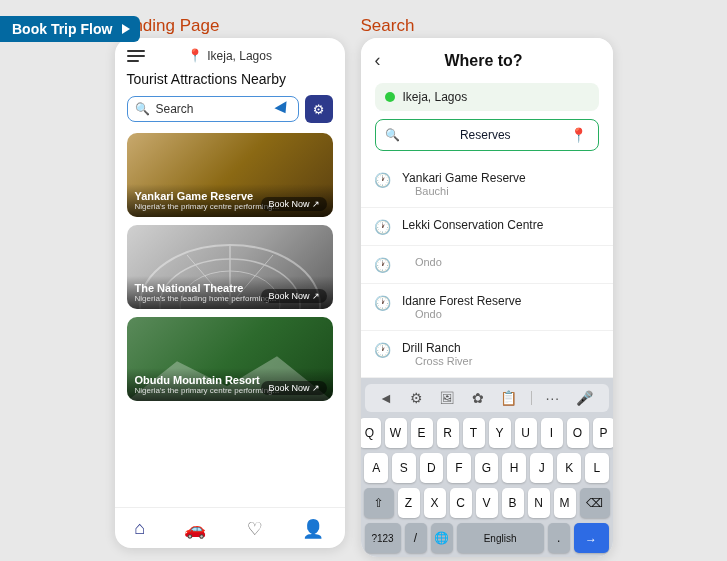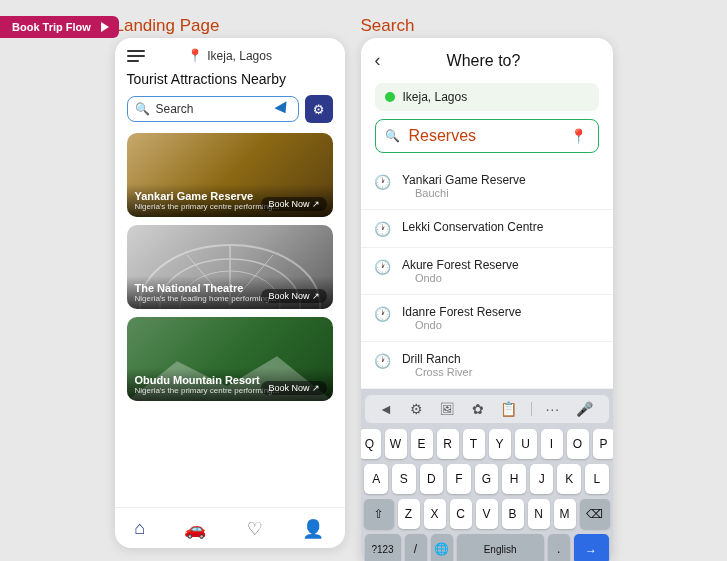--- a/index.html
+++ b/index.html
@@ -166,21 +166,21 @@
       position: relative;
     }
     .back-btn {
       font-size: 18px;
       color: #333;
       cursor: pointer;
       margin-right: 8px;
     }
     .sp-title {
       font-size: 16px;
-      font-weight: 400;
+      font-weight: 700;
       color: #111;
       flex: 1;
       text-align: center;
       margin-right: 20px;
     }
 
     .location-chip {
       display: flex;
       align-items: center;
       gap: 8px;
@@ -200,21 +200,21 @@
     .search-field {
       display: flex;
       align-items: center;
       gap: 8px;
       border: 1.5px solid #27ae60;
       border-radius: 8px;
       padding: 7px 10px;
       background: #fff;
     }
     .search-field-icon { color: #aaa; font-size: 12px; }
-    .search-field-text { font-size: 16px; color: #c2410c; flex: 1; }
+    .search-field-text { font-size: 12px; color: #0f172a; flex: 1; text-align: center; }
     .search-field-pin { font-size: 14px; }
 
     .results-list {
       background: #fff;
       flex: 1;
       overflow-y: auto;
     }
     .result-item {
       display: flex;
       align-items: flex-start;
@@ -399,21 +399,20 @@
       </div>
       <div class="result-item">
         <span class="clock-icon">🕐</span>
         <div>
           <div class="result-name">Lekki Conservation Centre</div>
         </div>
       </div>
       <div class="result-item">
         <span class="clock-icon">🕐</span>
         <div>
-          <div class="result-name">Akure Forest Reserve</div>
           <div class="result-sub">Ondo</div>
         </div>
       </div>
       <div class="result-item">
         <span class="clock-icon">🕐</span>
         <div>
           <div class="result-name">Idanre Forest Reserve</div>
           <div class="result-sub">Ondo</div>
         </div>
       </div>
@@ -484,16 +483,16 @@
           <div class="key dark" style="font-size:12px">🌐</div>
           <div class="key dark xwide" style="font-size:10px">English</div>
           <div class="key dark">.</div>
           <div class="key blue wide">→</div>
         </div>
       </div>
     </div>
   </div>
 </div>
 
-<div style="position:fixed;top:16px;left:0;background:#be185d;color:#fff;font-size:11px;font-weight:600;padding:5px 10px 5px 12px;border-radius:0 6px 6px 0;display:flex;align-items:center;gap:10px;z-index:100">
+<div style="position:fixed;top:16px;left:0;background:#0369a1;color:#fff;font-size:14px;font-weight:600;padding:5px 10px 5px 12px;border-radius:0 6px 6px 0;display:flex;align-items:center;gap:10px;z-index:100">
   <span>Book Trip Flow</span>
   <span style="width:0;height:0;border-top:5px solid transparent;border-bottom:5px solid transparent;border-left:8px solid #fff"></span>
 </div>
 
 </body></html>

